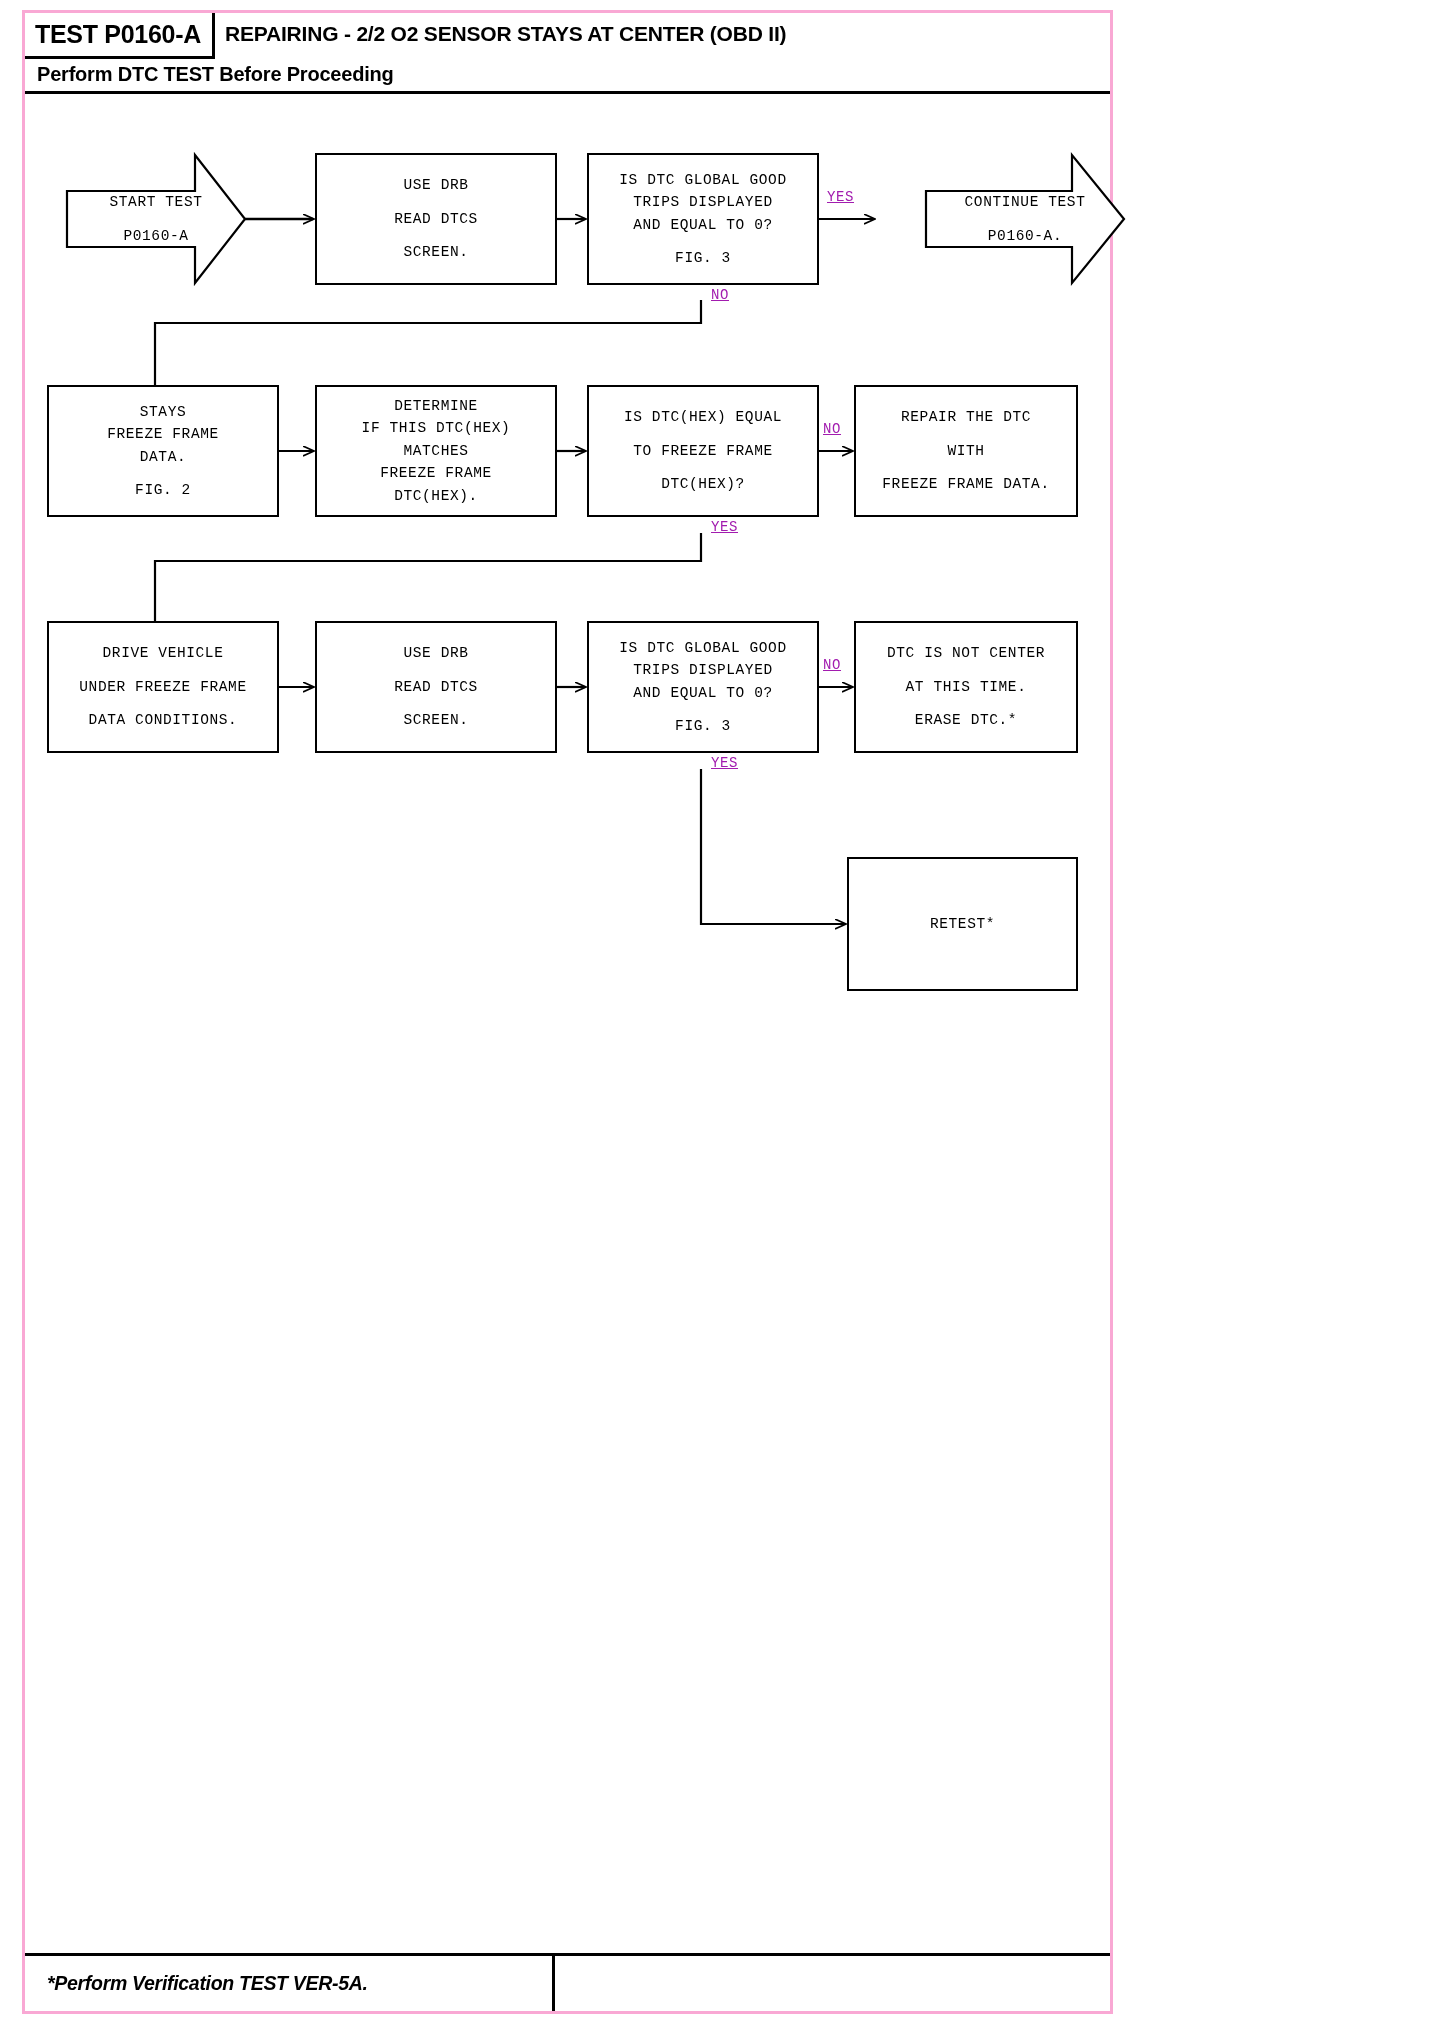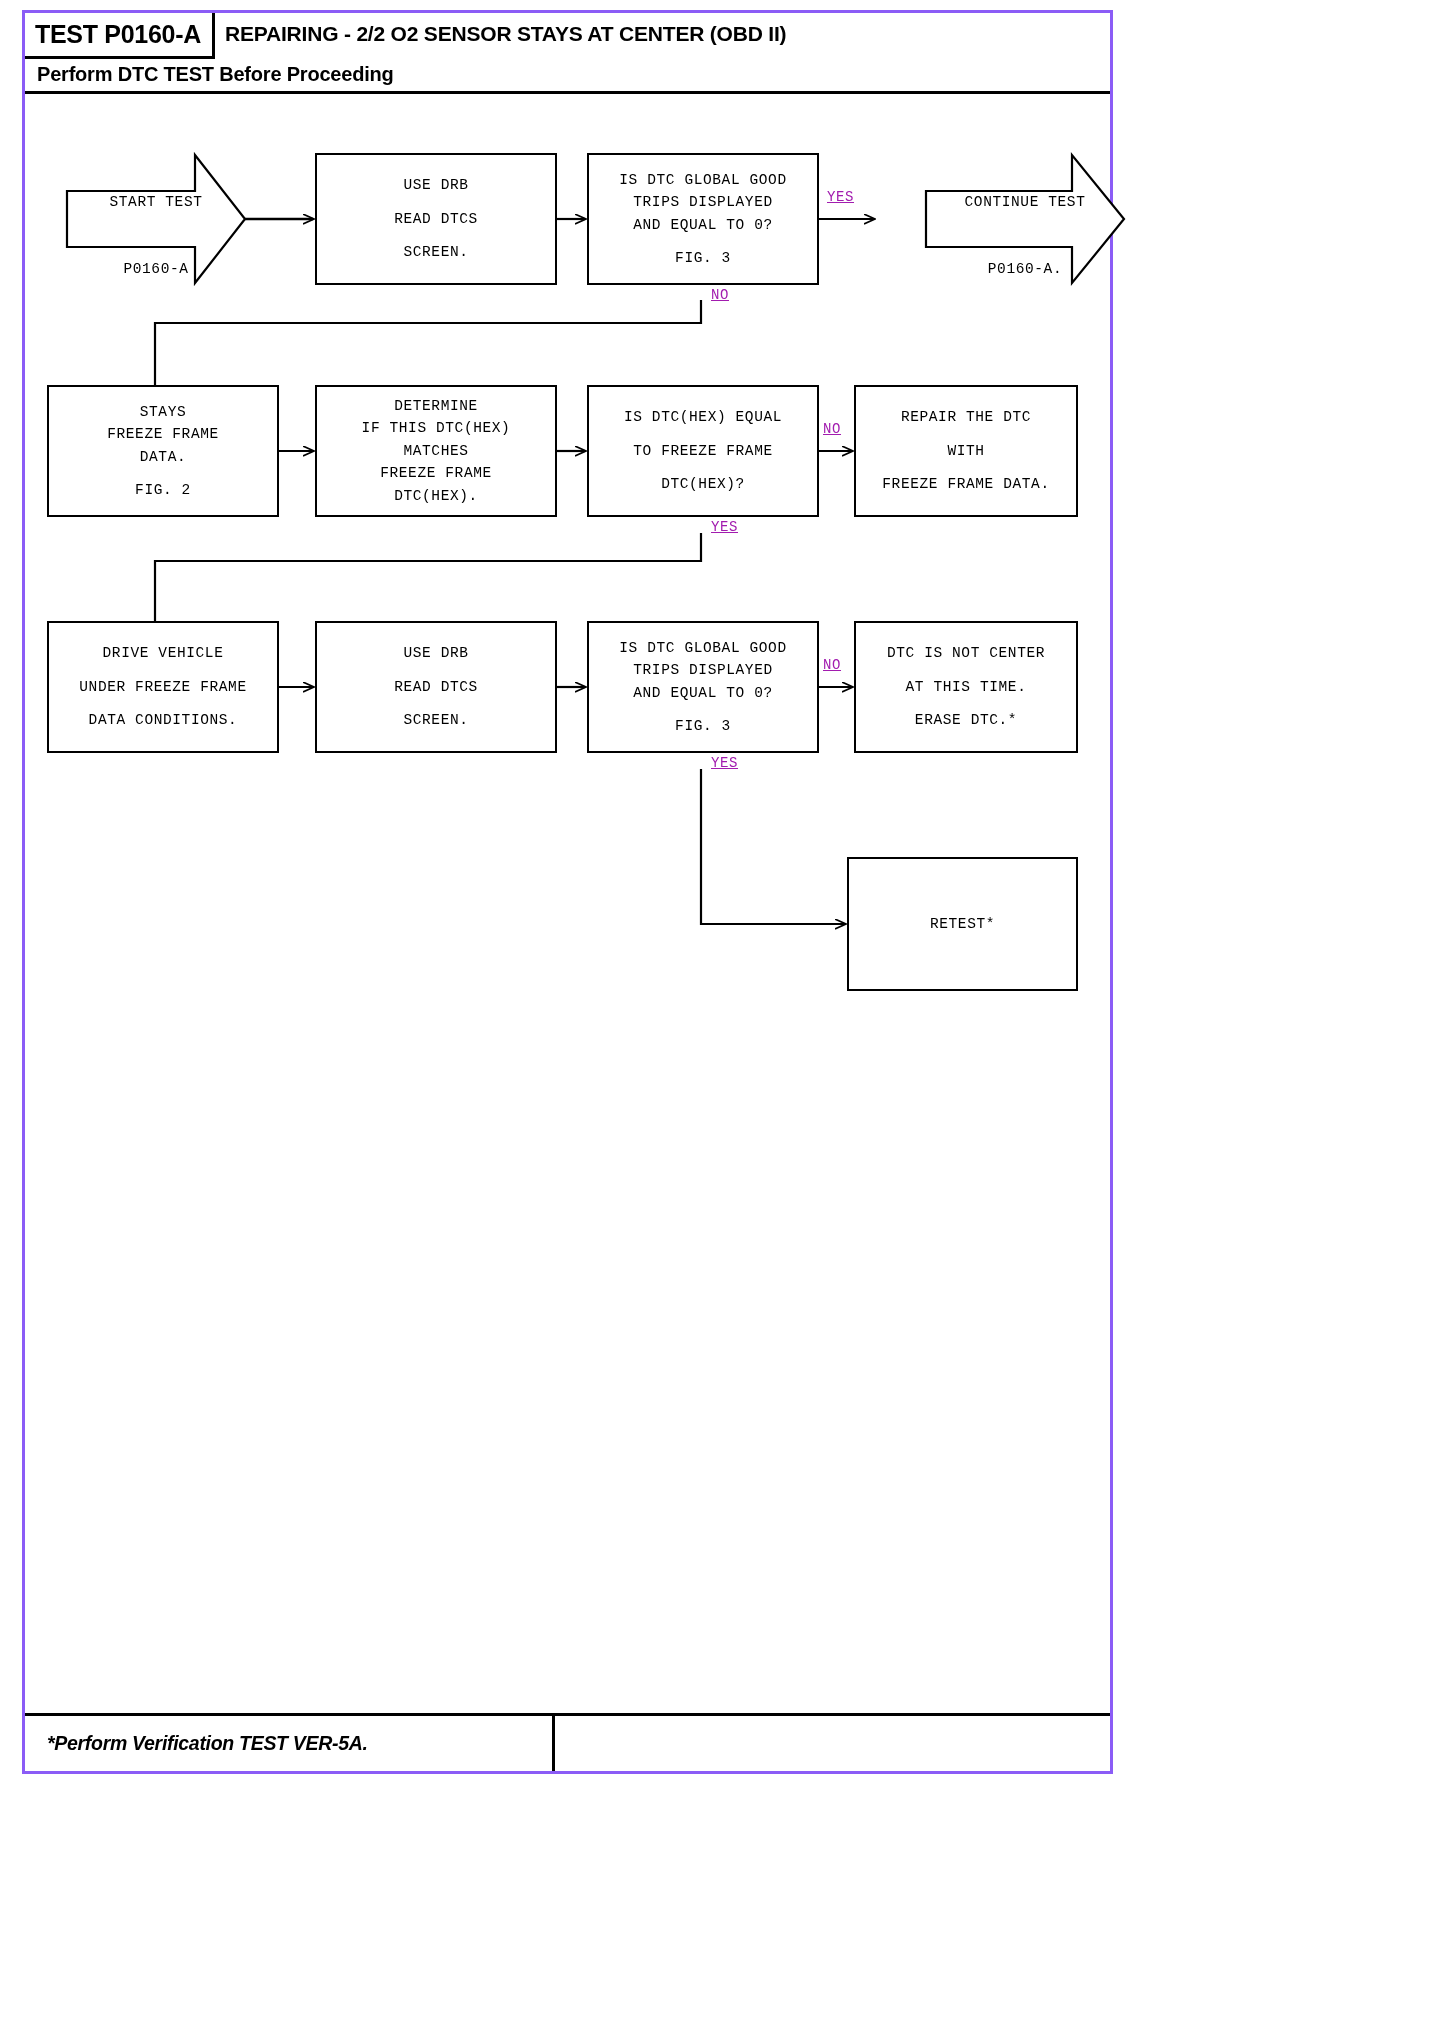--- a/index.html
+++ b/index.html
@@ -14,22 +14,22 @@
     position: relative;
     overflow: hidden;
   }
 
   
   #page-frame {
     position: absolute;
     left: 22px;
     top: 10px;
     width: 1091px;
-    height: 1764px;
-    border: 3px solid #8b5cf6;
+    height: 2004px;
+    border: 3px solid #f9a8d4;
     box-sizing: border-box;
     background: #fff;
   }
 
   
   #header-band {
     position: absolute;
     left: 0;
     top: 0;
     width: 100%;
@@ -132,21 +132,21 @@
     align-items: center;
     justify-content: center;
     font-family: "Liberation Mono", monospace;
     font-size: 14.5px;
     letter-spacing: 0.6px;
     color: #000;
     line-height: 1.55;
     text-align: center;
     pointer-events: none;
   }
-  .node-arrow .alabel .ln { display: block; white-space: pre; margin-top: 33px; }
+  .node-arrow .alabel .ln { display: block; white-space: pre; }
   .node-arrow .alabel .spacer { height: 11px; }
 
   
   #connectors {
     position: absolute;
     left: 0;
     top: 0;
     width: 1085px;
     height: 1840px;
     pointer-events: none;

